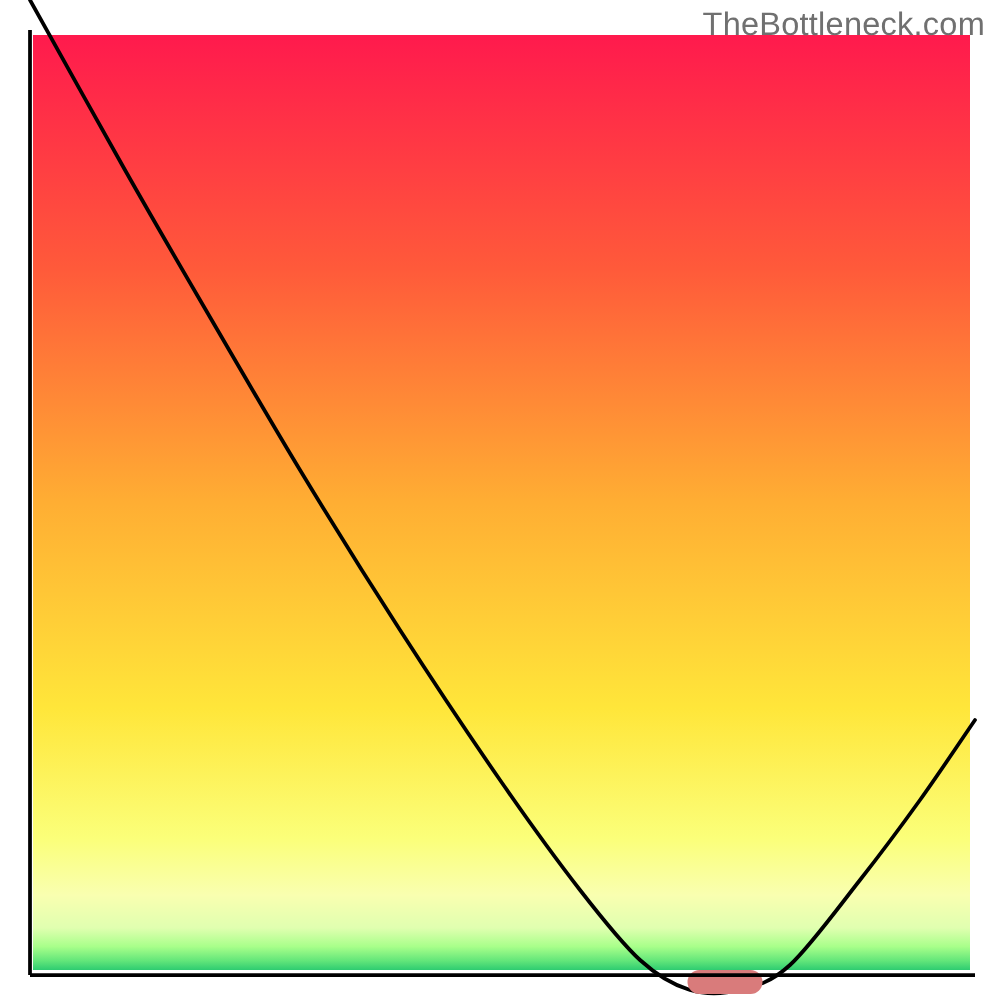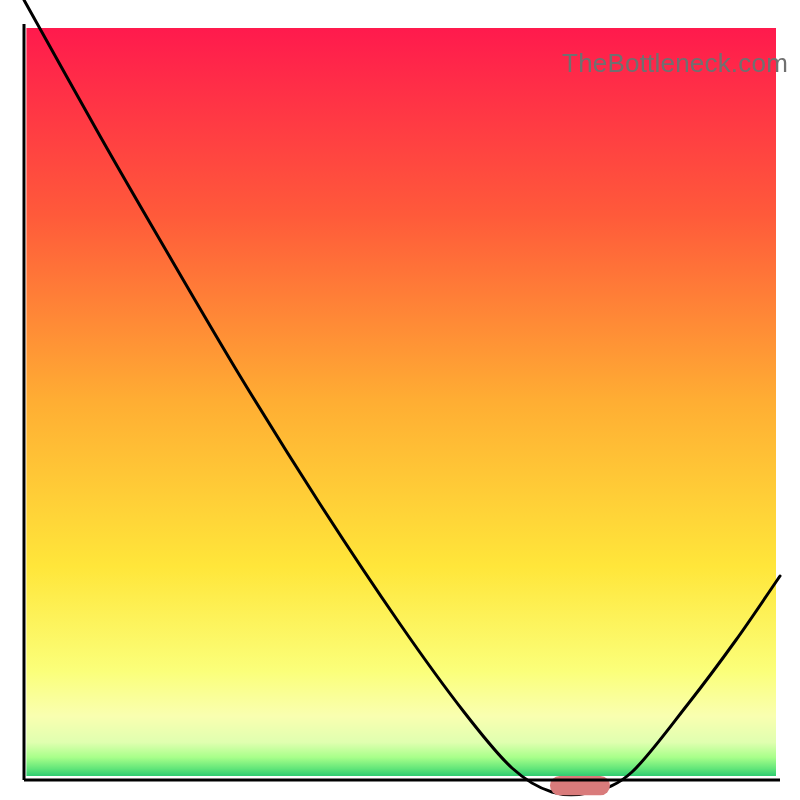--- a/index.html
+++ b/index.html
@@ -17,21 +17,20 @@
   }
   .watermark {
     position: absolute;
     top: 4px;
     right: 12px;
     font-size: 26px;
     font-weight: 500;
     color: #707070;
     z-index: 10;
     letter-spacing: 0.2px;
-    margin-top: 44px;
   }
   svg {
     position: absolute;
     top: 0;
     left: 0;
   }
 </style>
 </head>
 <body>
 

